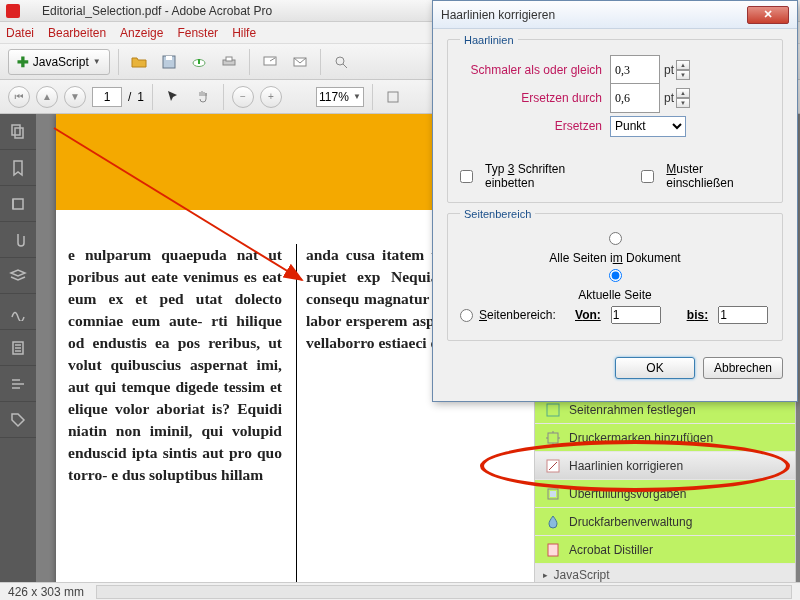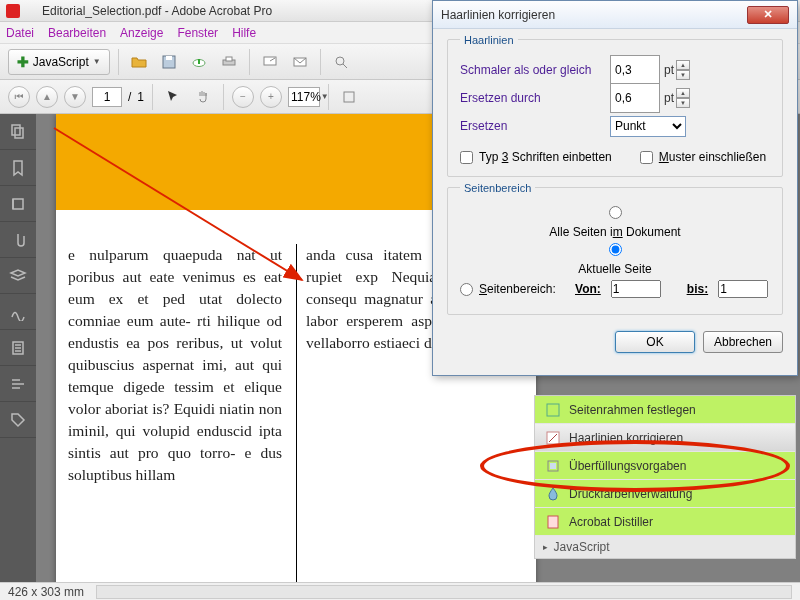--- a/index.html
+++ b/index.html
@@ -5,48 +5,48 @@
 * { box-sizing: border-box; margin: 0; padding: 0; font-family: "Segoe UI", Tahoma, sans-serif; font-size: 12px; }
 body { width: 800px; height: 600px; background: #fff; position: relative; overflow: hidden; }
 
 
 .titlebar { height: 22px; background: linear-gradient(#f7f7f7,#e3e3e3); display: flex; align-items: center; padding: 0 6px; border-bottom: 1px solid #ccc; }
 .titlebar .pdf-icon { width: 14px; height: 14px; background: #d22; margin-right: 6px; border-radius: 2px; }
 .titlebar span { color: #333; margin-left: 16px; }
 
 
 .menubar { height: 22px; background: #f2f2f2; display: flex; align-items: center; padding: 0 6px; gap: 14px; border-bottom: 1px solid #ddd; }
-.menubar span { color: #a21caf; cursor: default; }
+.menubar span { color: #b91c1c; cursor: default; }
 
 
 .toolbar { height: 36px; background: linear-gradient(#f6f6f6,#e6e6e6); display: flex; align-items: center; padding: 0 8px; gap: 6px; border-bottom: 1px solid #c8c8c8; }
 .tb-btn { width: 24px; height: 24px; border: 1px solid transparent; border-radius: 3px; display: flex; align-items: center; justify-content: center; }
 .tb-btn svg { width: 16px; height: 16px; }
 .tb-sep { width: 1px; height: 26px; background: #ccc; margin: 0 2px; }
 .create-btn { display: flex; align-items: center; gap: 4px; padding: 0 8px; height: 26px; border: 1px solid #bbb; border-radius: 3px; background: linear-gradient(#fff,#e8e8e8); }
 .create-btn .plus { color: #2a8a2a; font-weight: bold; font-size: 14px; }
 .create-btn .drop { font-size: 8px; color: #555; }
 
 
 .navbar { height: 34px; background: linear-gradient(#f4f4f4,#e8e8e8); display: flex; align-items: center; padding: 0 8px; gap: 6px; border-bottom: 1px solid #c8c8c8; }
 .nav-arrow { width: 22px; height: 22px; border: 1px solid #bbb; border-radius: 11px; display: flex; align-items: center; justify-content: center; background: linear-gradient(#fff,#e6e6e6); color: #888; font-size: 10px; }
 .page-input { width: 30px; height: 20px; border: 1px solid #aaa; text-align: center; }
-.zoom-box { width: 32px; height: 20px; border: 1px solid #aaa; text-align: center; background: #fff; display: flex; align-items: center; justify-content: space-between; padding: 0 2px; }
+.zoom-box { width: 48px; height: 20px; border: 1px solid #aaa; text-align: center; background: #fff; display: flex; align-items: center; justify-content: space-between; padding: 0 2px; margin-left: 28px; }
 .zoom-box .drop { font-size: 8px; color: #555; }
 
 
 .main { position: absolute; top: 114px; left: 0; right: 0; bottom: 18px; display: flex; }
 .sidepanel { width: 36px; background: #595959; display: flex; flex-direction: column; }
 .sp-btn { height: 36px; display: flex; align-items: center; justify-content: center; color: #bbb; border-bottom: 1px solid #4a4a4a; }
 .sp-btn svg { width: 18px; height: 18px; stroke: #bbb; fill: none; stroke-width: 1.5; }
 
 .doc-area { flex: 1; background: #808080; position: relative; overflow: hidden; }
 .page { position: absolute; left: 20px; top: 0; width: 480px; height: 560px; background: #fff; box-shadow: 0 0 6px rgba(0,0,0,.4); }
 .yellow-band { position: absolute; top: 0; left: 0; right: 0; height: 96px; background: #f4a900; }
-.text-cols { position: absolute; top: 130px; left: 0; right: 4px; display: flex; }
+.text-cols { position: absolute; top: 130px; left: 0; right: 4px; display: flex; font-weight: bold; }
 .col { width: 50%; padding: 0 12px; font-family: Georgia, serif; font-size: 15.5px; line-height: 22px; color: #222; text-align: justify; hyphens: auto; }
 .col-divider { position: absolute; left: 50%; top: 130px; bottom: 0; width: 1px; background: #000; }
 
 
 .right-panel { position: absolute; top: 395px; right: 4px; width: 262px; background: #bef264; border: 1px solid #ccc; }
 .rp-item { height: 28px; display: flex; align-items: center; gap: 8px; padding: 0 10px; border-bottom: 1px solid #e5e5e5; }
 .rp-item.hl { background: linear-gradient(#f0f0f0,#d8d8d8); }
 .rp-item svg { width: 16px; height: 16px; }
 .rp-item span { color: #333; }
 .rp-group { height: 22px; background: #e8e8e8; display: flex; align-items: center; padding: 0 8px; gap: 6px; font-size: 11px; color: #555; }
@@ -58,28 +58,28 @@
 
 
 .dialog { position: absolute; left: 432px; top: 0; width: 366px; background: #f0f0f0; border: 1px solid #6b8aad; box-shadow: 2px 2px 8px rgba(0,0,0,.3); }
 .dlg-title { height: 28px; background: linear-gradient(#fdfdfe,#e3ecf7); display: flex; align-items: center; padding: 0 8px; border-bottom: 1px solid #c8d4e2; }
 .dlg-title span { color: #333; }
 .dlg-close { margin-left: auto; width: 42px; height: 18px; background: linear-gradient(#e48f83,#c8402f); border: 1px solid #933; border-radius: 2px; color: #fff; display: flex; align-items: center; justify-content: center; font-weight: bold; font-size: 11px; }
 .dlg-body { padding: 10px 14px 22px; }
 .fieldset { border: 1px solid #d0d0d0; border-radius: 2px; padding: 10px 12px 12px; margin-bottom: 10px; }
 .fieldset-title { position: relative; top: -17px; background: #f0f0f0; display: inline-block; padding: 0 4px; color: #1a4f8a; font-size: 11px; }
 .row { display: flex; align-items: center; margin: 4px 0; height: 24px; }
-.row label { width: 150px; text-align: left; padding-right: 8px; color: #4c1d95; }
-.row input[type=text] { width: 50px; height: 30px; border: 1px solid #999; padding: 0 4px; background: #fff; }
+.row label { width: 150px; text-align: right; padding-right: 8px; color: #be185d; }
+.row input[type=text] { width: 50px; height: 30px; border: 1px solid #999; padding: 0 4px; background: #fff; font-family: Liberation Serif, serif; }
 .unit { margin-left: 4px; color: #333; }
 .spinner { width: 14px; height: 20px; margin-left: 2px; display: flex; flex-direction: column; }
 .spinner div { flex: 1; border: 1px solid #999; background: linear-gradient(#fff,#e4e4e4); font-size: 6px; display: flex; align-items: center; justify-content: center; color: #555; }
 select { height: 21px; border: 1px solid #7a9ac0; background: #fff; }
 select.einheit { width: 76px; }
-.cb-row { display: flex; align-items: center; gap: 6px; margin: 6px 0 0; }
+.cb-row { display: flex; align-items: center; gap: 12px; margin: 18px 0 0; }
 .cb-row input { margin: 0; }
 .cb-pair { display: flex; gap: 28px; margin-top: 6px; }
 .radio-row { display: flex; align-items: center; gap: 6px; margin: 4px 0; flex-direction: column; }
 .range-row { display: flex; align-items: center; gap: 6px; margin: 4px 0; }
 .range-row label.inline { width: auto; padding: 0 4px; text-decoration: underline; font-weight: bold; }
 .range-row input[type=text] { width: 50px; }
 .dlg-buttons { display: flex; justify-content: flex-end; gap: 8px; margin-top: 16px; }
 .dlg-buttons button { width: 80px; height: 22px; border: 1px solid #888; border-radius: 3px; background: linear-gradient(#fff,#e4e4e4); }
 .dlg-buttons button.primary { border-color: #3c7fb1; box-shadow: 0 0 3px #6bb4e6; }
 
@@ -256,20 +256,27 @@
     </div>
   </div>
 </div>
 
 <div class="right-panel">
   <div class="rp-item">
     <svg viewBox="0 0 16 16">
         <rect x="2" y="2" width="12" height="12" fill="none" stroke="#5a8"></rect>
       </svg>
     <span>Seitenrahmen festlegen</span>
+  </div>
+  <div class="rp-item">
+    <svg viewBox="0 0 16 16">
+        <rect x="3" y="3" width="10" height="10" fill="none" stroke="#888"></rect>
+        <path d="M1 8h2M13 8h2M8 1v2M8 13v2" stroke="#888"></path>
+      </svg>
+    <span>Druckermarken hinzufügen</span>
   </div>
   <div class="rp-item hl">
     <svg viewBox="0 0 16 16">
         <rect x="2" y="2" width="12" height="12" fill="#fff" stroke="#c88"></rect>
         <path d="M4 12L12 4" stroke="#a44"></path>
       </svg>
     <span>Haarlinien korrigieren</span>
   </div>
   <div class="rp-item">
     <svg viewBox="0 0 16 16">

